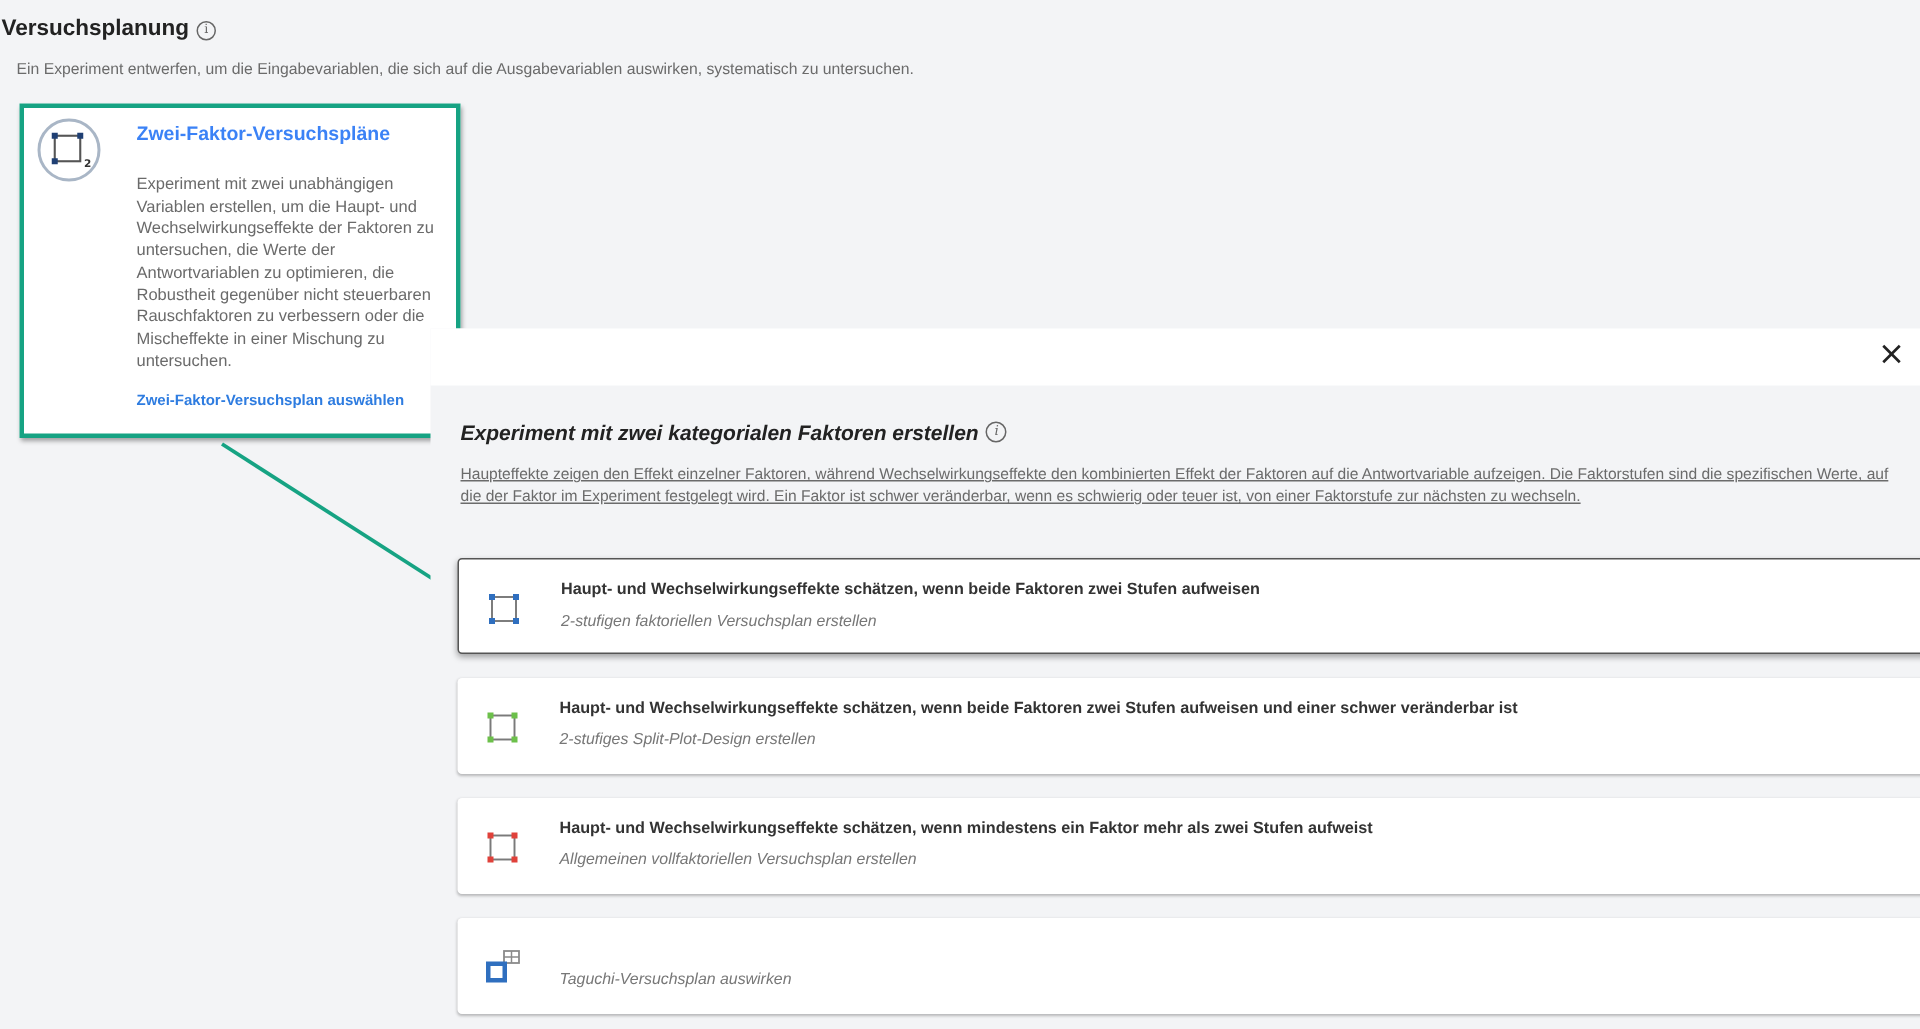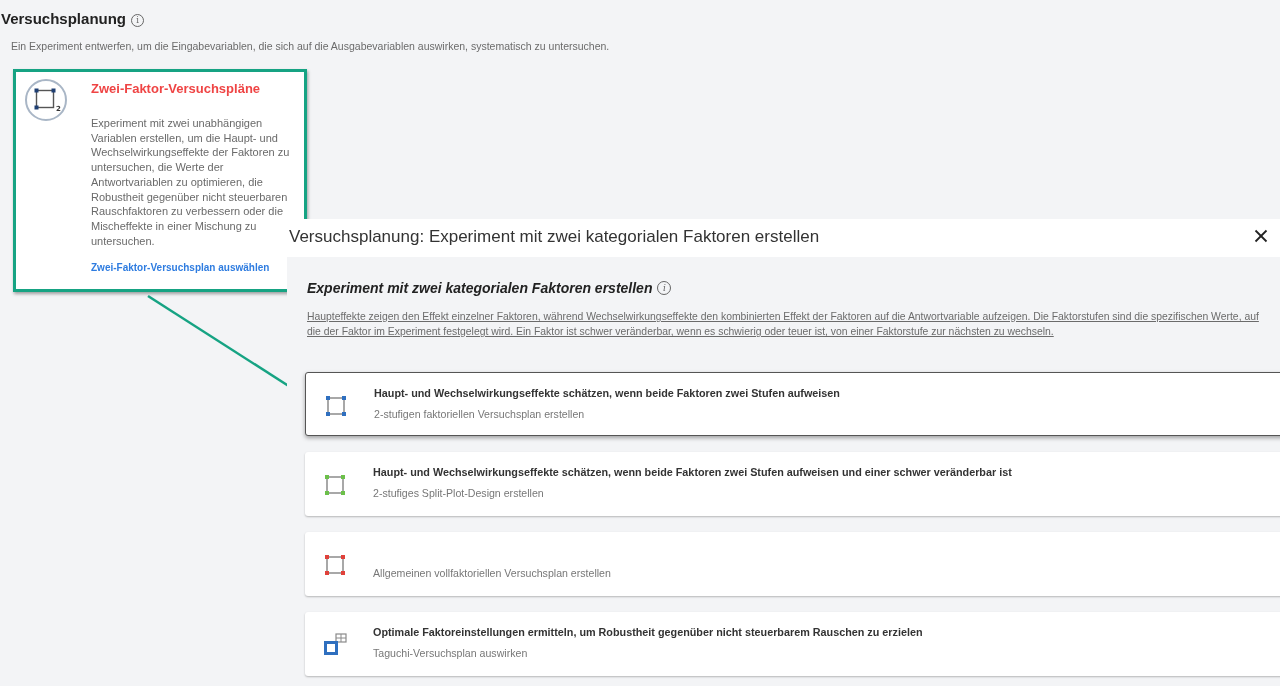--- a/index.html
+++ b/index.html
@@ -38,21 +38,21 @@
       border: 3px solid #16a383;
       box-shadow: 1px 2px 3px rgba(0,0,0,0.35);
     }
     .card-hl .circle-icon {
       position: absolute; left: 9px; top: 7px;
       width: 42px; height: 42px; border-radius: 50%;
       border: 2px solid #a9b6c6; background: #fff;
     }
     .card-hl .card-title {
       position: absolute; left: 75px; top: 9px;
-      font-size: 13px; font-weight: bold; color: #ef4444;
+      font-size: 13px; font-weight: bold; color: #3b82f6;
     }
     .card-hl .card-desc {
       position: absolute; left: 75px; top: 44px; width: 205px;
       font-size: 11px; line-height: 14.7px; color: #6a6a6a;
     }
     .card-hl .card-link {
       position: absolute; left: 75px; top: 190px;
       font-size: 10px; font-weight: bold; color: #2e7ce0;
       cursor: pointer;
     }
@@ -101,21 +101,21 @@
     }
     .option .opt-icon {
       position: absolute; left: 17px; top: 20px; width: 26px; height: 26px;
     }
     .option .opt-title {
       position: absolute; left: 68px; top: 14px;
       font-size: 10.8px; font-weight: bold; color: #333;
     }
     .option .opt-sub {
       position: absolute; left: 68px; top: 35px;
-      font-size: 10.6px; color: #777;
+      font-size: 10.6px; color: #777; font-style: italic;
     }
     .option .opt-info {
       position: absolute; right: 14px; top: 37px;
       cursor: pointer;
     }
     .opt-info .info-icon { border-color: #777; color: #777; width: 15px; height: 15px; font-size: 9px; }
   </style>
 </head>
 <body>
 
@@ -142,21 +142,20 @@
     <div class="card-link">Zwei-Faktor-Versuchsplan auswählen</div>
   </div>
 
   <svg class="arrow-svg" width="1280" height="686">
     <line x1="148" y1="296" x2="298" y2="392" stroke="#16a383" stroke-width="2.5"></line>
     <polygon points="305,397 291,394 297,385" fill="#16a383"></polygon>
   </svg>
 
   <div class="modal">
     <div class="modal-header">
-      <div class="modal-title">Versuchsplanung: Experiment mit zwei kategorialen Faktoren erstellen</div>
       <div class="modal-close">
         <svg width="14" height="14" viewBox="0 0 14 14">
           <line x1="1.5" y1="1.5" x2="12.5" y2="12.5" stroke="#222" stroke-width="1.8"></line>
           <line x1="12.5" y1="1.5" x2="1.5" y2="12.5" stroke="#222" stroke-width="1.8"></line>
         </svg>
       </div>
     </div>
 
     <div class="section-title">
       <span>Experiment mit zwei kategorialen Faktoren erstellen</span>
@@ -201,35 +200,35 @@
     <div class="option" style="top:313px;">
       <div class="opt-icon">
         <svg width="26" height="26" viewBox="0 0 26 26">
           <rect x="5" y="5" width="16" height="16" fill="none" stroke="#7a7a7a" stroke-width="1.3"></rect>
           <rect x="3" y="3" width="4" height="4" fill="#e0413a"></rect>
           <rect x="19" y="3" width="4" height="4" fill="#e0413a"></rect>
           <rect x="3" y="19" width="4" height="4" fill="#e0413a"></rect>
           <rect x="19" y="19" width="4" height="4" fill="#e0413a"></rect>
         </svg>
       </div>
+      <div class="opt-title">Haupt- und Wechselwirkungseffekte schätzen, wenn mindestens ein Faktor mehr als zwei Stufen aufweist</div>
       <div class="opt-sub">Allgemeinen vollfaktoriellen Versuchsplan erstellen</div>
       <div class="opt-info">
         <span class="info-icon">i</span>
       </div>
     </div>
 
     <div class="option" style="top:393px;">
       <div class="opt-icon">
         <svg width="26" height="26" viewBox="0 0 26 26">
           <rect x="14" y="2" width="10" height="8" fill="#fff" stroke="#8a8a8a" stroke-width="1.2"></rect>
           <line x1="14" y1="6" x2="24" y2="6" stroke="#8a8a8a" stroke-width="1"></line>
           <line x1="19" y1="2" x2="19" y2="10" stroke="#8a8a8a" stroke-width="1"></line>
           <rect x="3.5" y="10.5" width="11" height="11" fill="#fff" stroke="#2f6fbf" stroke-width="3"></rect>
         </svg>
       </div>
-      <div class="opt-title">Optimale Faktoreinstellungen ermitteln, um Robustheit gegenüber nicht steuerbarem Rauschen zu erzielen</div>
       <div class="opt-sub">Taguchi-Versuchsplan auswirken</div>
       <div class="opt-info">
         <span class="info-icon">i</span>
       </div>
     </div>
   </div>
 </div>
 
 </body></html>

